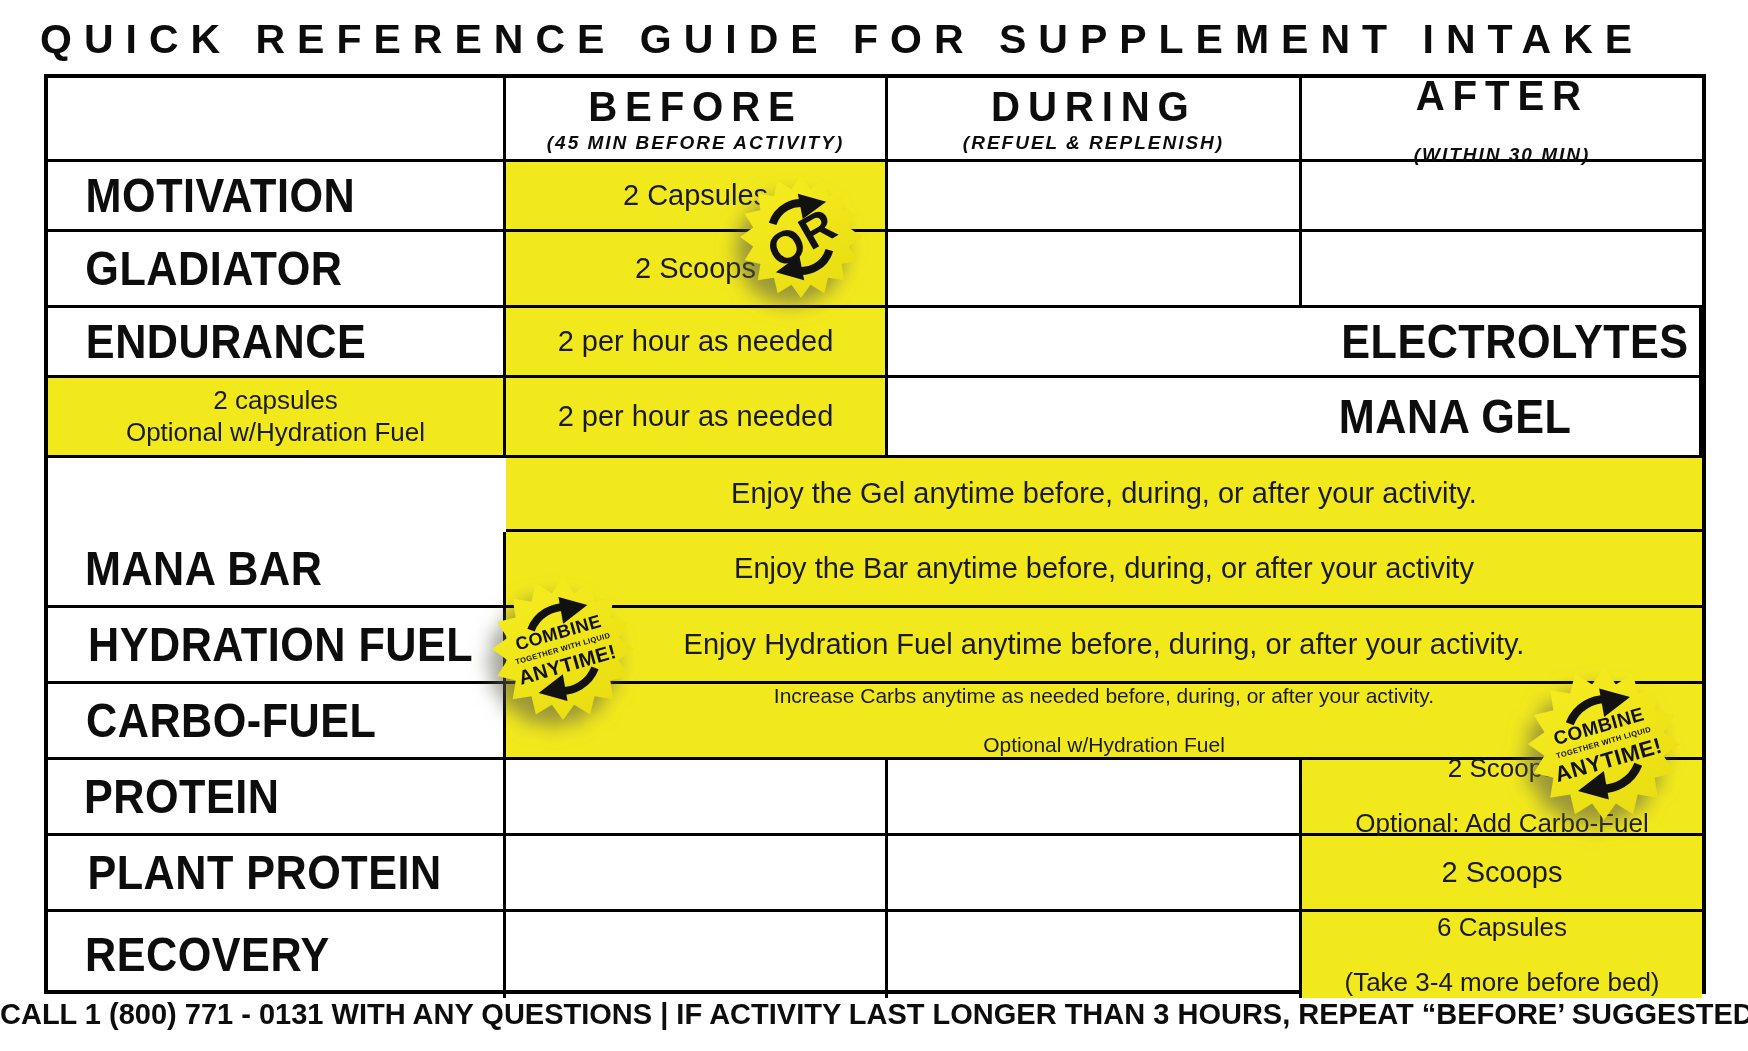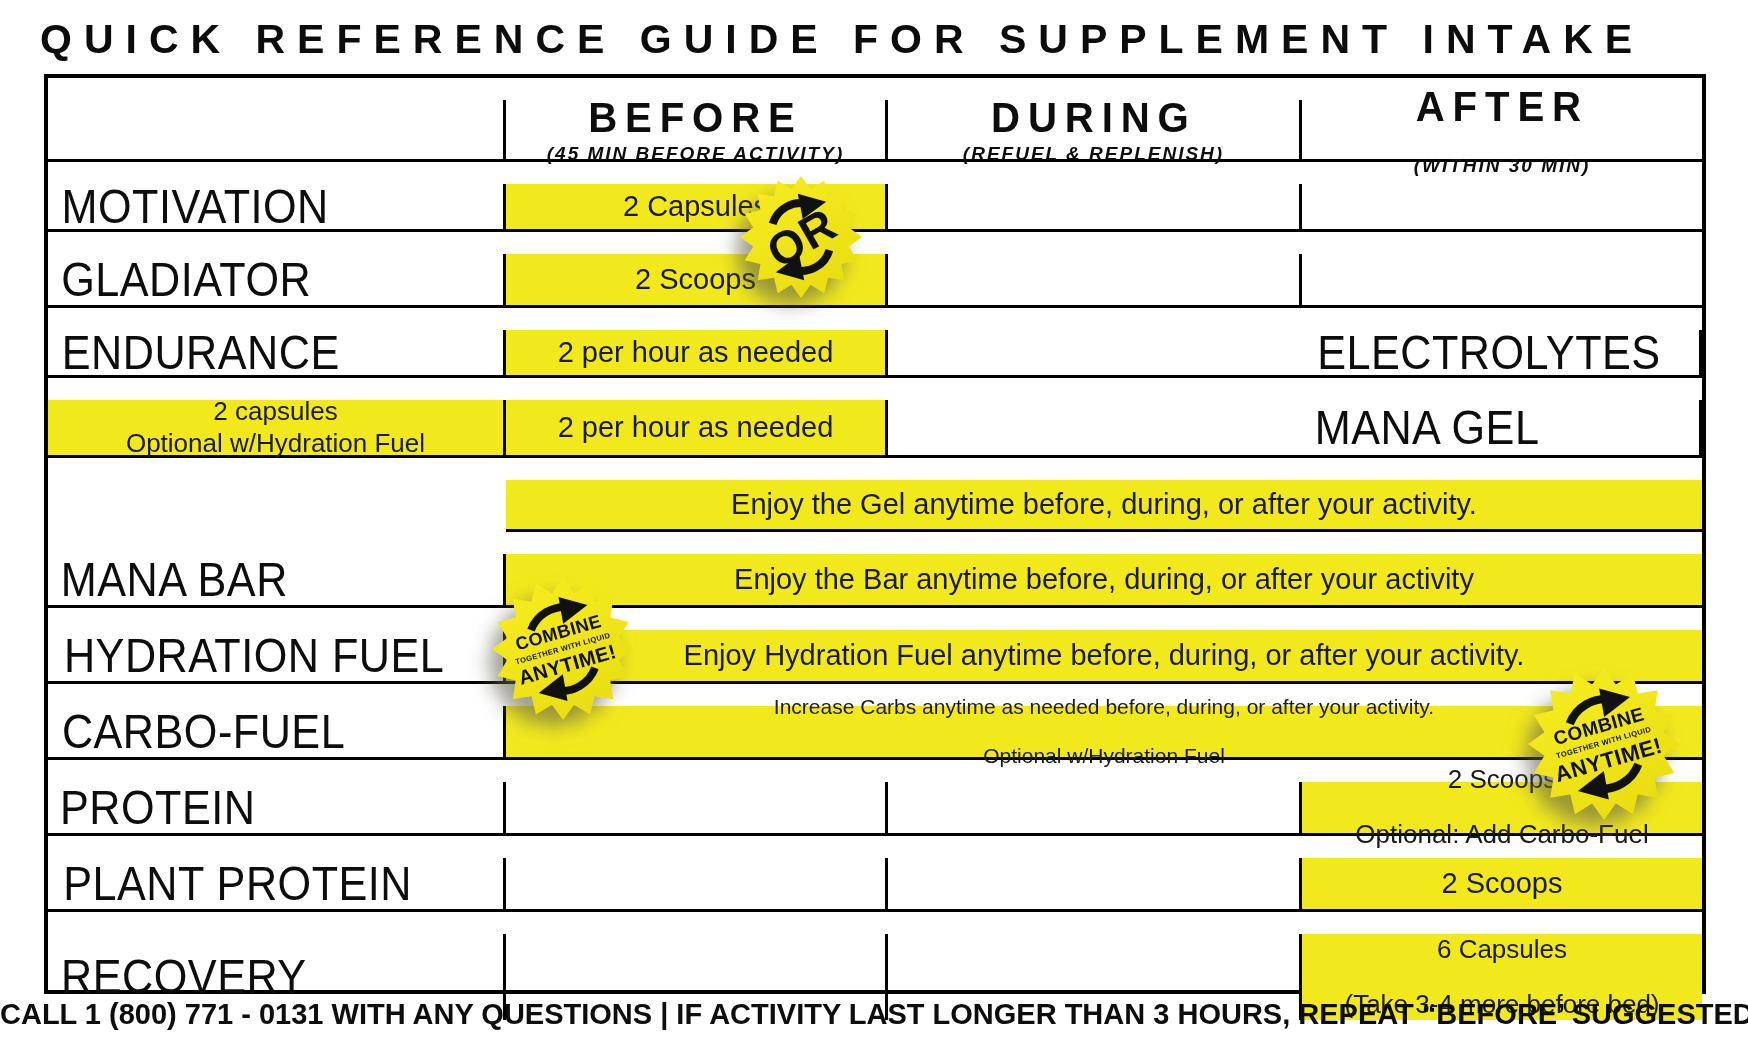--- a/index.html
+++ b/index.html
@@ -6,27 +6,27 @@
   .page{position:relative;width:1748px;height:1051px;background:#ffffff;overflow:hidden;
         font-family:"Liberation Sans", sans-serif;color:#111;}
   .title{position:absolute;left:40px;top:16px;width:1430px;text-align:right;
          font-size:41px;font-weight:900;letter-spacing:12px;color:#0c0c0c;white-space:nowrap;}
   .t{position:absolute;left:44px;top:74px;width:1662px;height:920px;box-sizing:border-box;
      display:grid;grid-template-columns:458px 382px 414px 1fr;
      grid-template-rows:84px 70px 76px 70px 80px 74px 76px 76px 76px 76px 76px 1fr;
      border:4px solid #000;background:#fff;}
   .c{border-right:3px solid #000;border-bottom:3px solid #000;
      display:flex;flex-direction:column;justify-content:center;align-items:center;
-     text-align:left;box-sizing:border-box;overflow:visible;margin-top:22px;}
+     text-align:left;box-sizing:border-box;overflow:visible;}
   .lc{border-right:none;gap:23px;}
   .lr{border-bottom:none;}
   .span3{grid-column:2/5;}
   .hl{background:#f2e91d;}
-  .rowlabel{flex-direction:row;justify-content:flex-start;padding-left:8px;
-            font-weight:400;font-size:45px;letter-spacing:0.5px;white-space:nowrap;
+  .rowlabel{flex-direction:row;justify-content:flex-start;padding-left:32px;
+            font-weight:700;font-size:45px;letter-spacing:0.5px;white-space:nowrap;
             color:#0d0d0d;transform-origin:left center;}
   .rowlabel span{display:inline-block;transform:scale(0.96,1.08);}
   .hc .main{font-weight:900;font-size:41px;letter-spacing:8px;color:#0d0d0d;
             transform:scale(0.98,1.05);}
   .hc .sub{font-weight:700;font-size:19px;letter-spacing:2px;margin-top:2px;color:#0d0d0d;font-style:italic;}
   .cellText{font-size:29px;color:#1a1a1a;}
   .cellText2{font-size:26px;line-height:1.22;color:#1a1a1a;}
   .spanText{font-size:29px;color:#1a1a1a;}
   .spanText2{font-size:21px;line-height:1.25;color:#1a1a1a;}
   .footer{position:absolute;left:0;top:998px;width:1748px;text-align:center;

